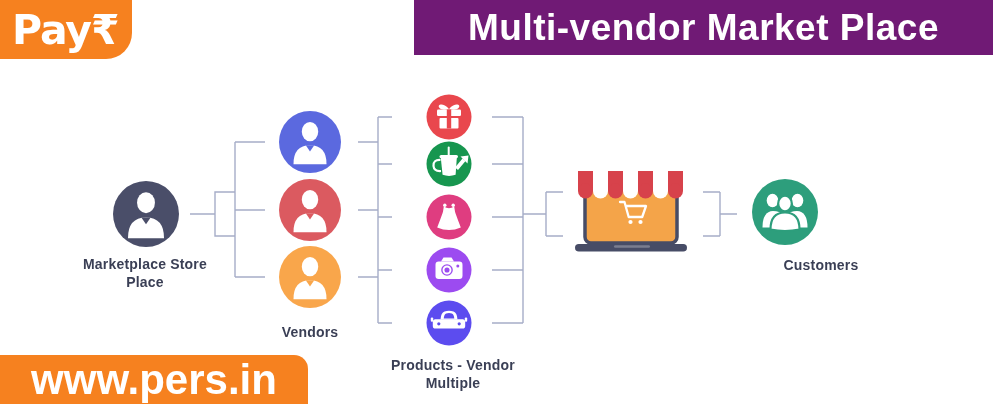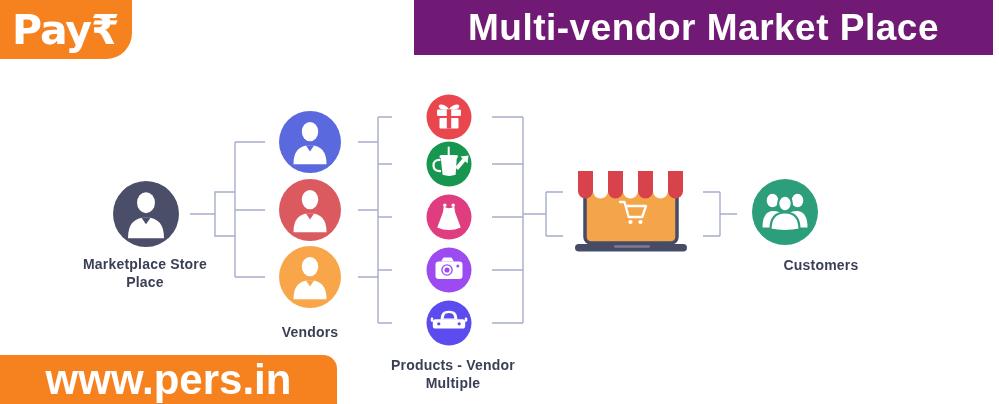--- a/index.html
+++ b/index.html
@@ -14,21 +14,21 @@
     border-bottom-right-radius:26px;
     justify-content:flex-start;padding-left:12px;box-sizing:border-box;
     font-family:"DejaVu Sans",sans-serif;
     font-size:41px;letter-spacing:-1px;
   }
   .title-banner{
     left:414px;top:0;width:579px;height:55px;
     font-size:37px;letter-spacing:0.5px;
   }
   .url-banner{
-    left:0;top:355px;width:337px;height:49px;
+    left:0;top:355px;width:308px;height:49px;
     border-top-right-radius:14px;
     font-size:42px;letter-spacing:0px;
   }
   .diagram-svg{position:absolute;left:0;top:0;}
   .node-label{
     position:absolute;transform:translateX(-50%);text-align:center;
     color:#3A3F55;font-size:14px;font-weight:bold;line-height:17.5px;
     letter-spacing:0.2px;white-space:nowrap;
   }
 </style>

